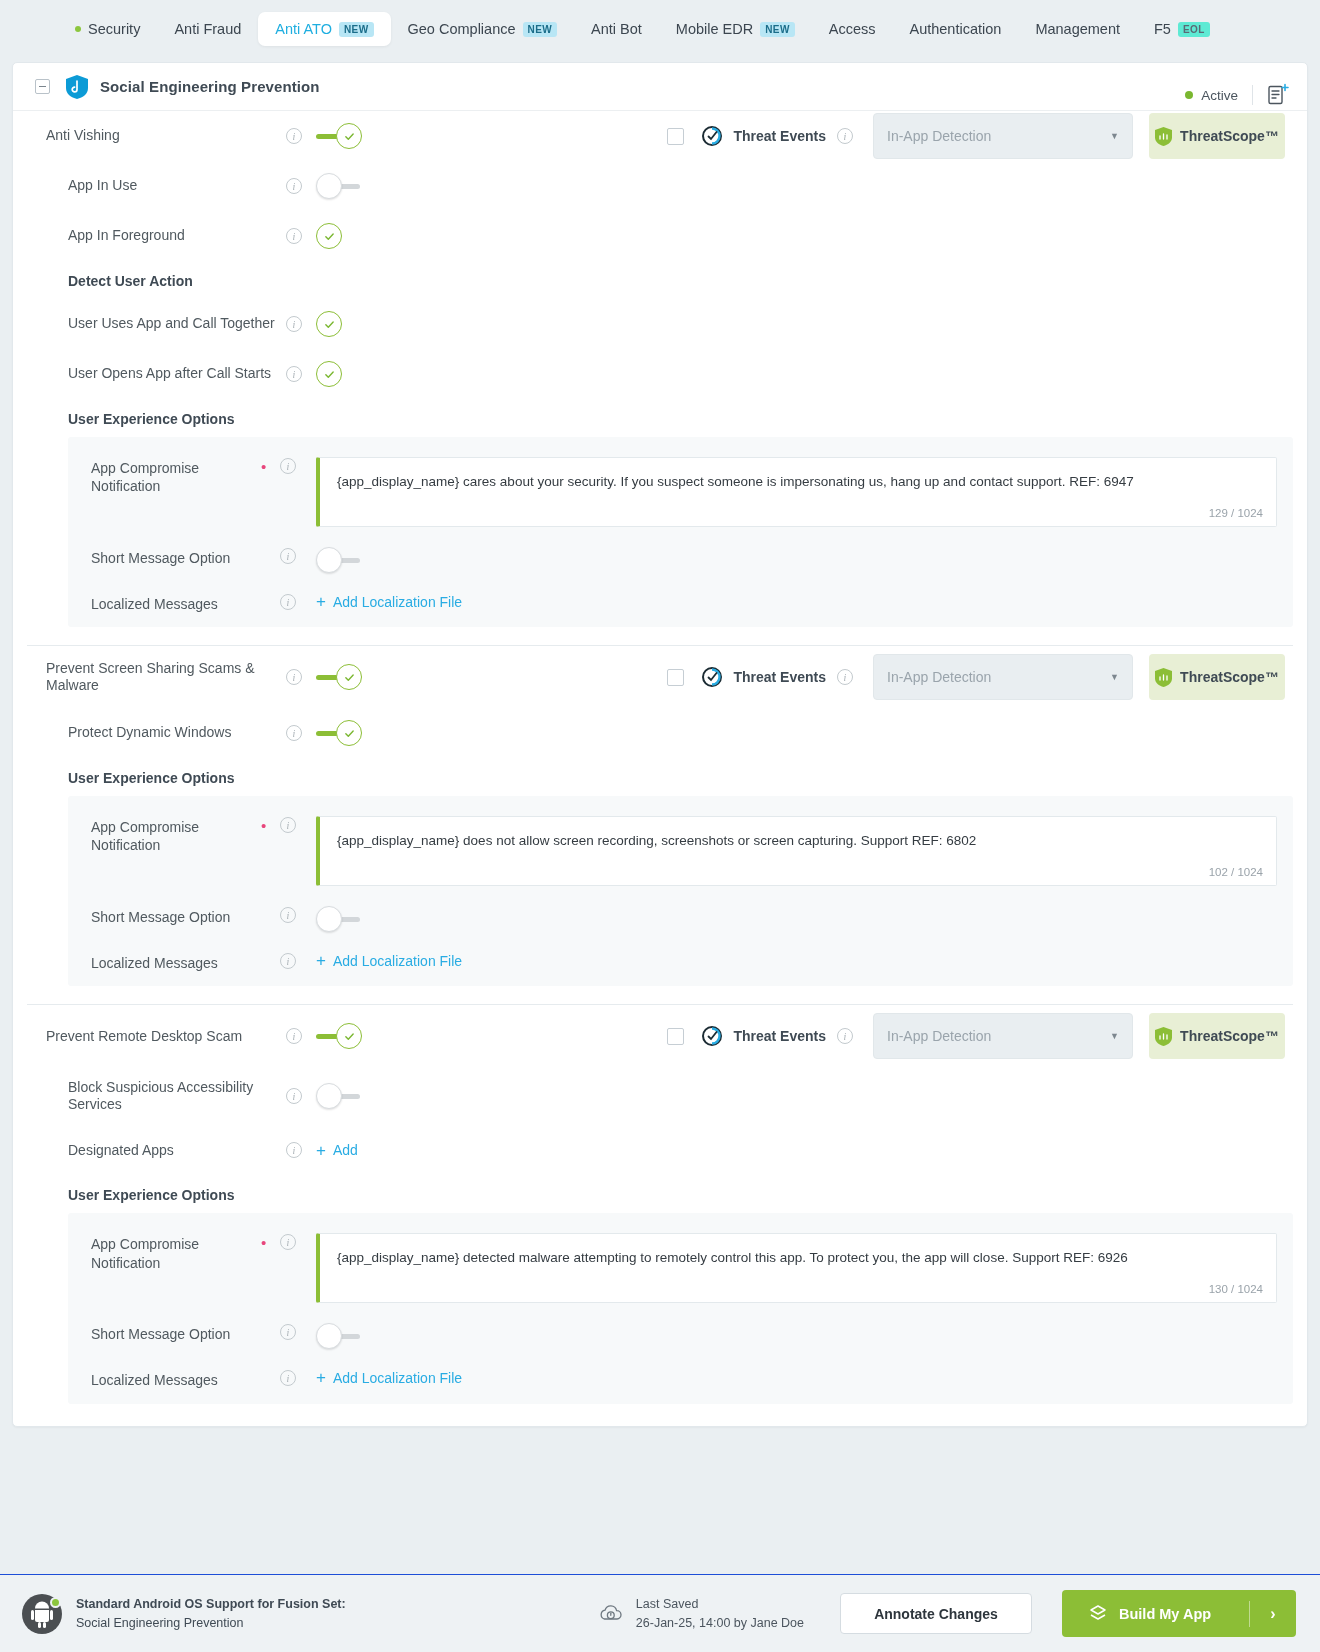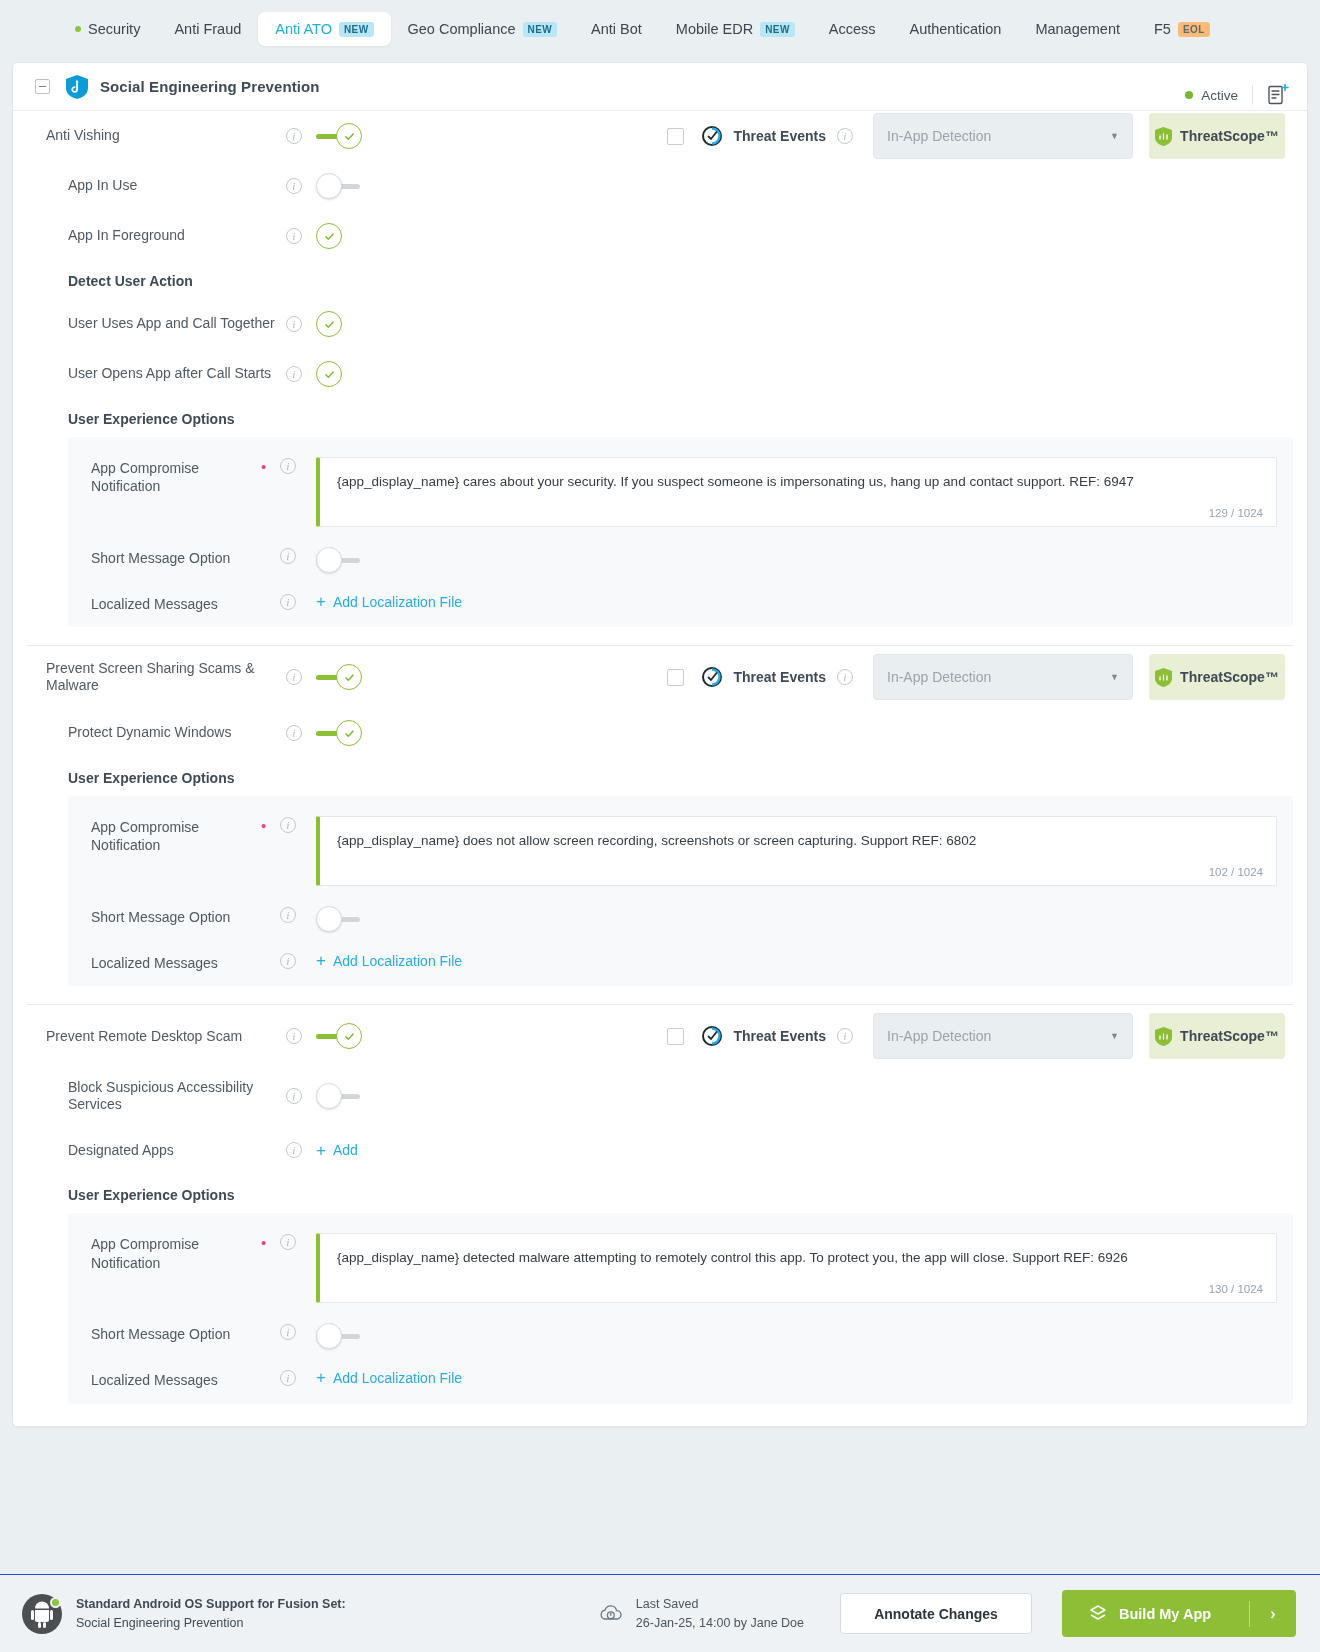--- a/index.html
+++ b/index.html
@@ -28,21 +28,21 @@
     border-radius: 7px;
     white-space: nowrap;
   }
   .navitem.active { background: #ffffff; color: #1eaee0; box-shadow: 0 1px 3px rgba(0,0,0,.06); }
   .navdot { width: 6px; height: 6px; border-radius: 50%; background: #8cc63e; display:inline-block; }
   .badge-new {
     background: #b8e6f5; color: #1b6d8a; font-size: 10px; font-weight: bold;
     padding: 2px 5px; border-radius: 3px; letter-spacing: .4px;
   }
   .badge-eol {
-    background: #fdba74; color: #5a6a76; font-size: 10px; font-weight: bold;
+    background: #5eead4; color: #5a6a76; font-size: 10px; font-weight: bold;
     padding: 2px 5px; border-radius: 3px; letter-spacing: .4px;
   }
 
   
   .card {
     margin: 4px 12px 0 12px;
     background: #ffffff;
     border: 1px solid #e2e8ec;
     border-radius: 5px;
     box-shadow: 0 1px 2px rgba(0,0,0,.04);

